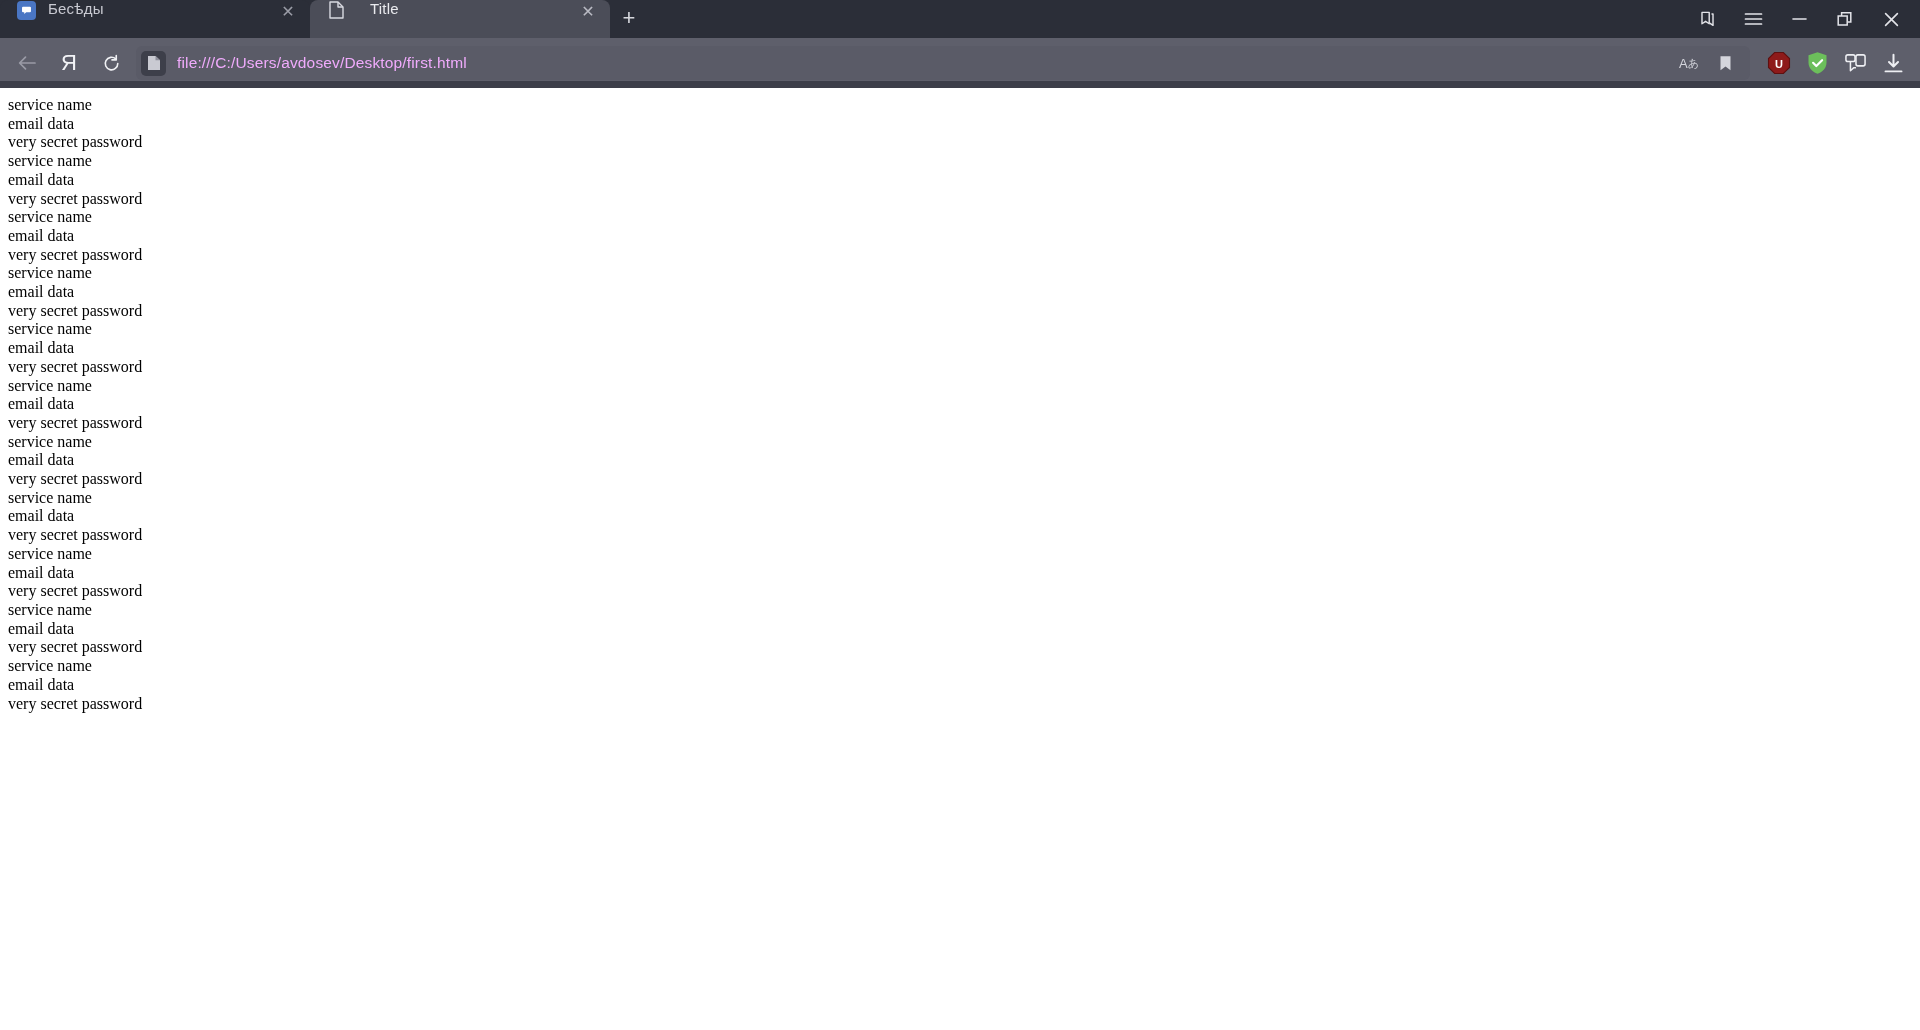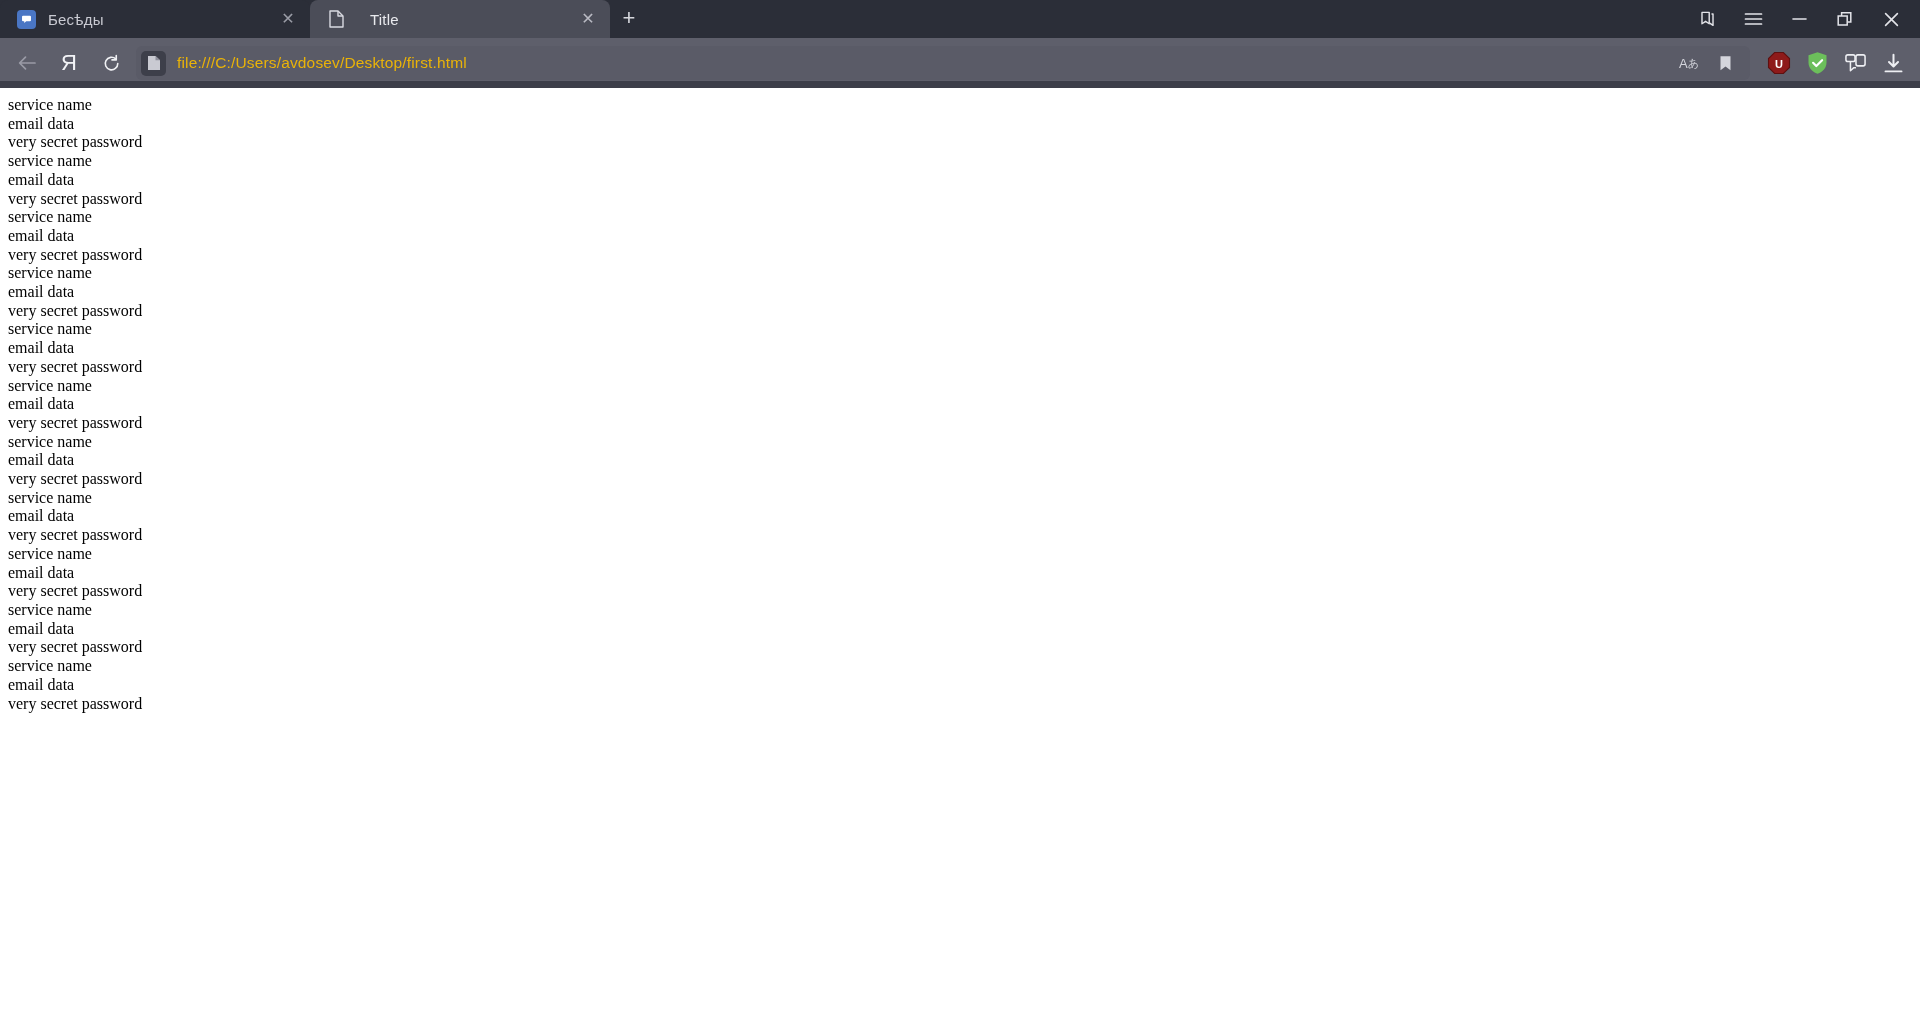--- a/index.html
+++ b/index.html
@@ -28,21 +28,20 @@
     background: #2b2e38;
     display: flex;
     align-items: flex-end;
     flex: 0 0 38px;
   }
 
   .tab {
     position: relative;
     height: 38px;
     display: flex;
-    align-items: center;
     padding: 0 10px 0 16px;
     cursor: default;
     border-top-left-radius: 8px;
     border-top-right-radius: 8px;
   }
   .tab.inactive { width: 310px; background: #2b2e38; }
   .tab.active   { width: 300px; background: #4b4d58; gap: 12px; }
 
   .tab-favicon {
     width: 20px; height: 20px;
@@ -141,21 +140,21 @@
   #page-icon {
     width: 25px; height: 25px;
     flex: 0 0 25px;
     background: #3d3f4a;
     border-radius: 5px;
     display: flex; align-items: center; justify-content: center;
     margin-right: 11px;
   }
   #url-text {
     flex: 1 1 auto;
-    color: #eab308;
+    color: #f0abfc;
     font-size: 15.5px;
     white-space: nowrap;
     overflow: hidden;
     text-overflow: ellipsis;
     letter-spacing: 0.15px;
   }
 
   #url-actions {
     display: flex;
     align-items: center;

